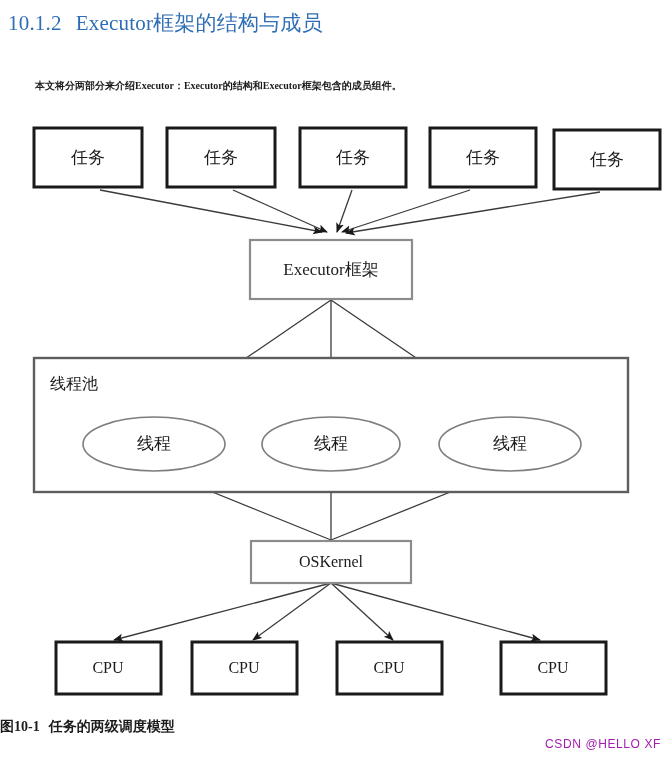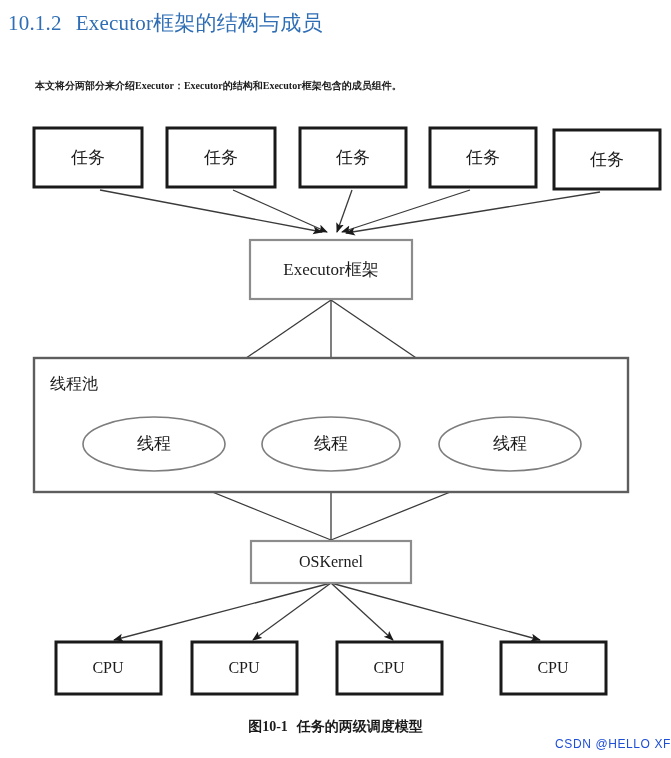--- a/index.html
+++ b/index.html
@@ -46,39 +46,38 @@
     color: #1b1b1b;
     font-weight: bold;
     white-space: nowrap;
     letter-spacing: 0px;
   }
   .figure-caption {
     position: absolute;
     left: 0;
     top: 718px;
     width: 671px;
-    text-align: center;
     font-size: 14px;
     font-weight: bold;
     color: #1b1b1b;
   }
   .figure-caption .capnum {
     font-weight: bold;
   }
   .figure-caption .capgap {
     display: inline-block;
     width: 9px;
   }
   .watermark {
     position: absolute;
-    right: 0;
+    right: 10px;
     top: 737px;
     font-family: "Liberation Sans", "DejaVu Sans", sans-serif;
     font-size: 12px;
-    color: #1d4ed8;
+    color: #a21caf;
     letter-spacing: 0.6px;
   }
   #diagram {
     position: absolute;
     left: 0;
     top: 0;
     width: 671px;
     height: 758px;
   }
   .node-label {

